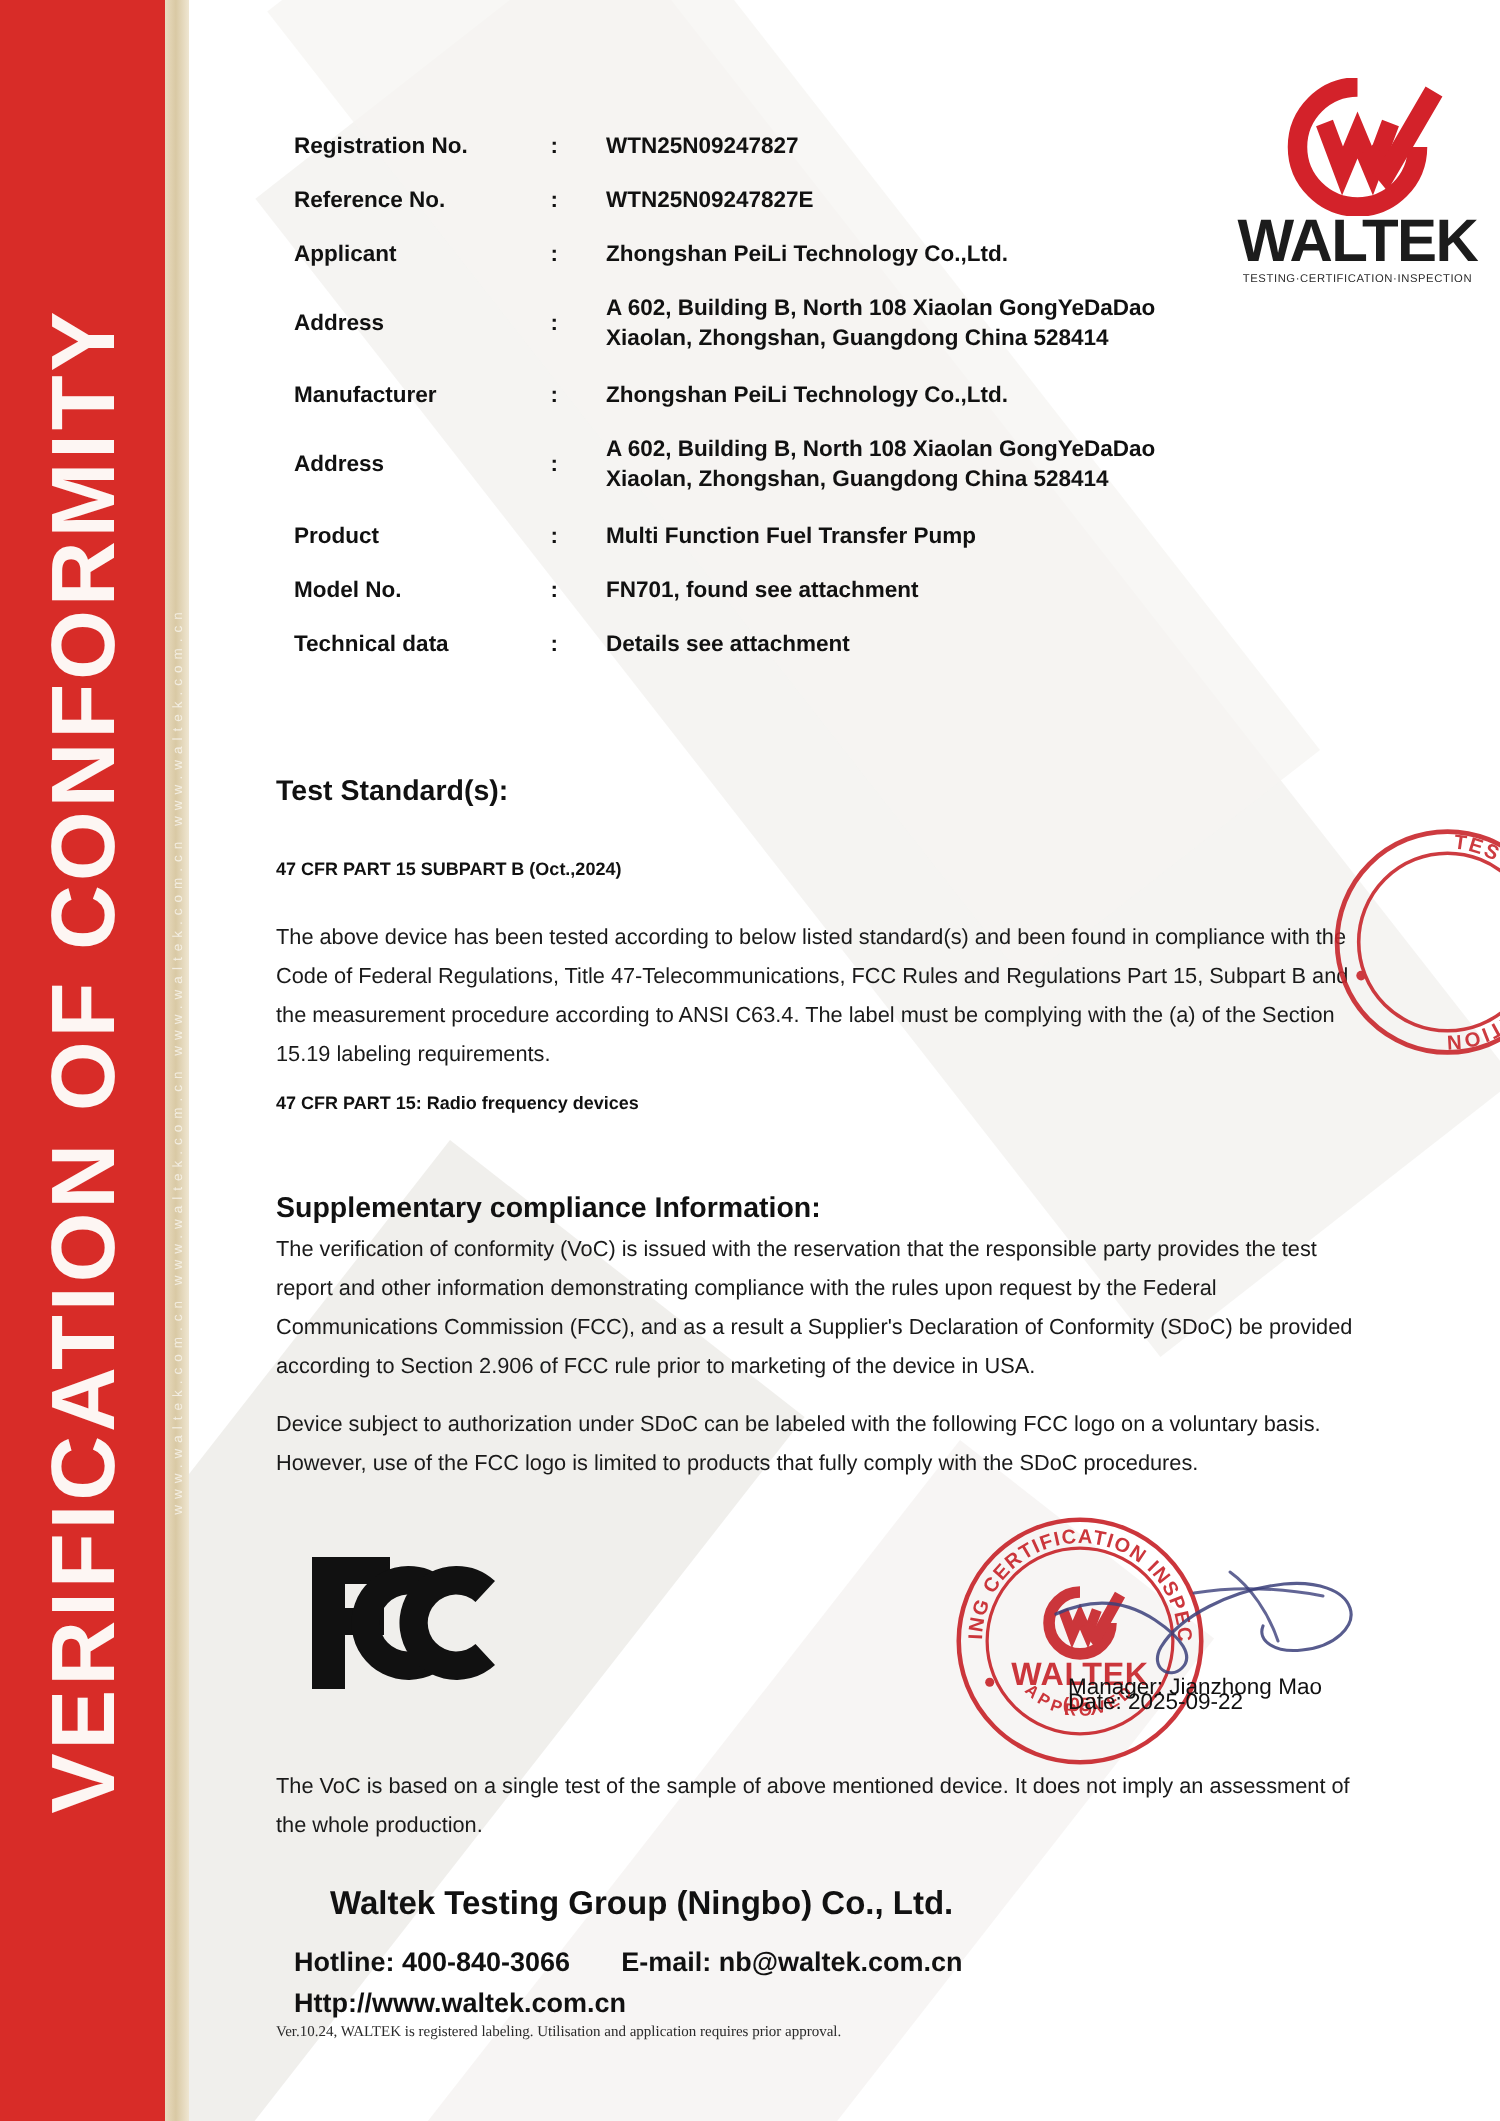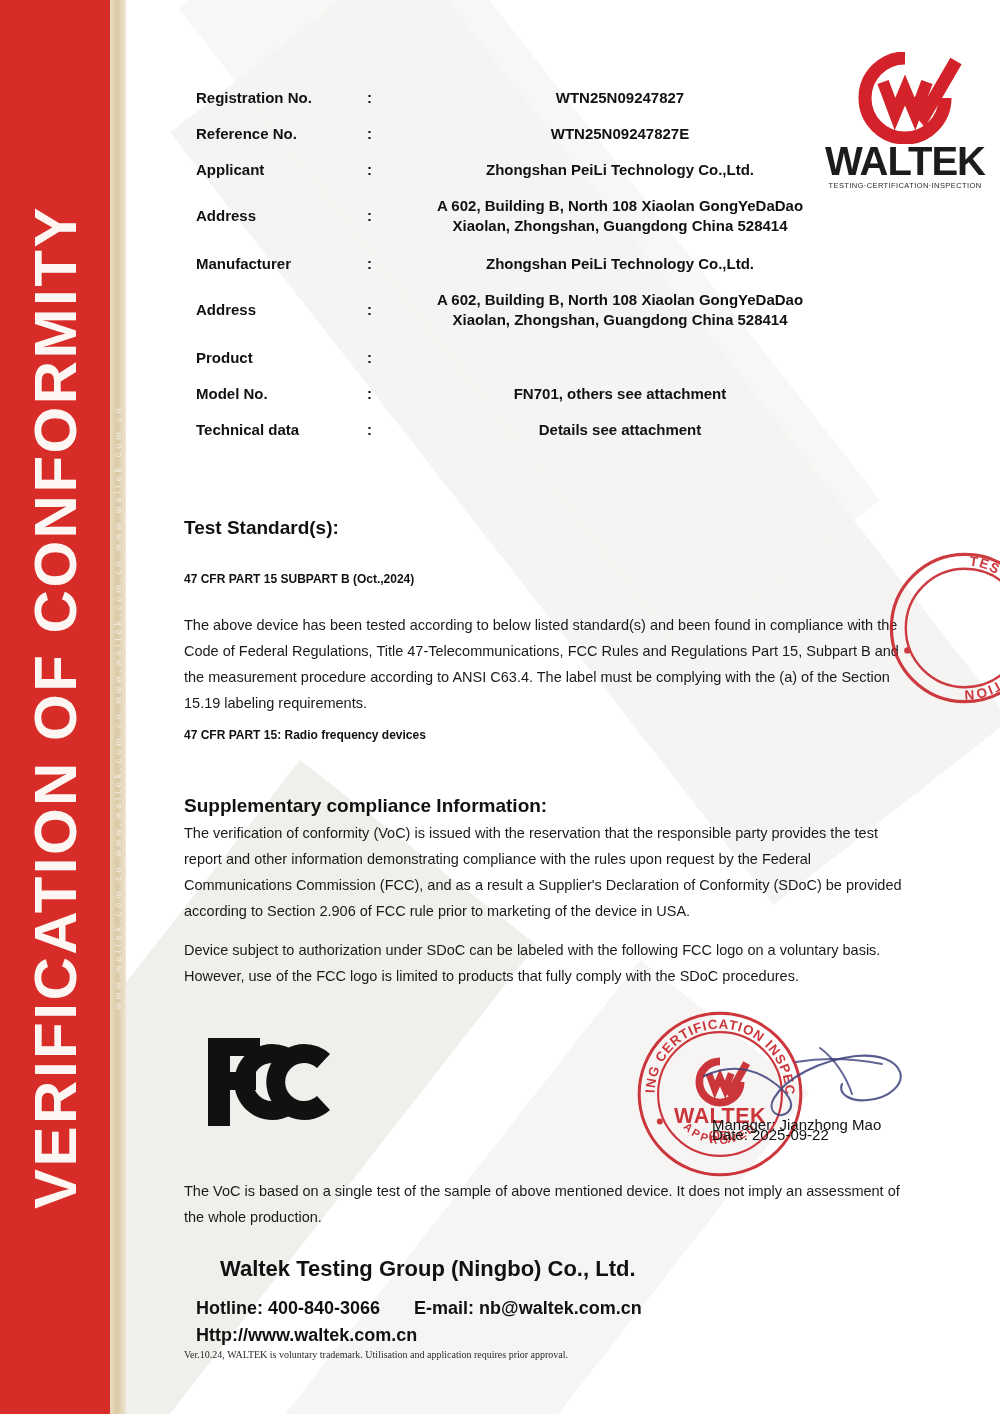--- a/index.html
+++ b/index.html
@@ -134,21 +134,20 @@
   }
   .fcolon {
     width: 22px; flex: 0 0 22px;
     font-size: 15px; font-weight: bold; color: #111;
     line-height: 20px;
   }
   .fvalue {
     flex: 1;
     font-size: 15px; font-weight: bold; color: #111;
     line-height: 20px;
-    text-align: center;
   }
   .fvalue .l2 { display: block; }
   .frow.tall .flabel, .frow.tall .fcolon { padding-top: 10px; }
 
   
   .sec-title {
     position: absolute; left: 184px;
     font-size: 19px; font-weight: bold; color: #111;
   }
   .std-head {
@@ -271,25 +270,26 @@
         <div class="flabel">Address</div>
         <div class="fcolon">:</div>
         <div class="fvalue">
           <span class="l1">A 602, Building B, North 108 Xiaolan GongYeDaDao</span>
           <span class="l2">Xiaolan, Zhongshan, Guangdong China 528414</span>
         </div>
       </div>
       <div class="frow">
         <div class="flabel">Product</div>
         <div class="fcolon">:</div>
+        <div class="fvalue">Multi Function Fuel Transfer Pump</div>
       </div>
       <div class="frow">
         <div class="flabel">Model No.</div>
         <div class="fcolon">:</div>
-        <div class="fvalue">FN701, others see attachment</div>
+        <div class="fvalue">FN701, found see attachment</div>
       </div>
       <div class="frow">
         <div class="flabel">Technical data</div>
         <div class="fcolon">:</div>
         <div class="fvalue">Details see attachment</div>
       </div>
     </div>
 
     <div class="sec-title" style="top:517px;">Test Standard(s):</div>
     <div class="std-head" style="top:572px;">47 CFR PART 15 SUBPART B (Oct.,2024)</div>
@@ -350,16 +350,16 @@
     <div class="sig-line" style="top:1116px;">Manager:  Jianzhong Mao</div>
     <div class="sig-line" style="top:1126px;text-align:right;">Date: 2025-09-22</div>
 
     <div class="para" style="top:1178px;">The VoC is based on a single test of the sample of above mentioned device. It does not imply an assessment of the whole production.</div>
 
     <div class="foot-company">Waltek Testing Group (Ningbo) Co., Ltd.</div>
     <div class="foot-contact">
       <span>Hotline: 400-840-3066</span><span class="gap"></span><span>E-mail: nb@waltek.com.cn</span><br>
       <span>Http://www.waltek.com.cn</span>
     </div>
-    <div class="foot-ver">Ver.10.24, WALTEK is voluntary trademark. Utilisation and application requires prior approval.</div>
+    <div class="foot-ver">Ver.10.24, WALTEK is registered labeling. Utilisation and application requires prior approval.</div>
 
   </div>
 </div>
 
 </body></html>

